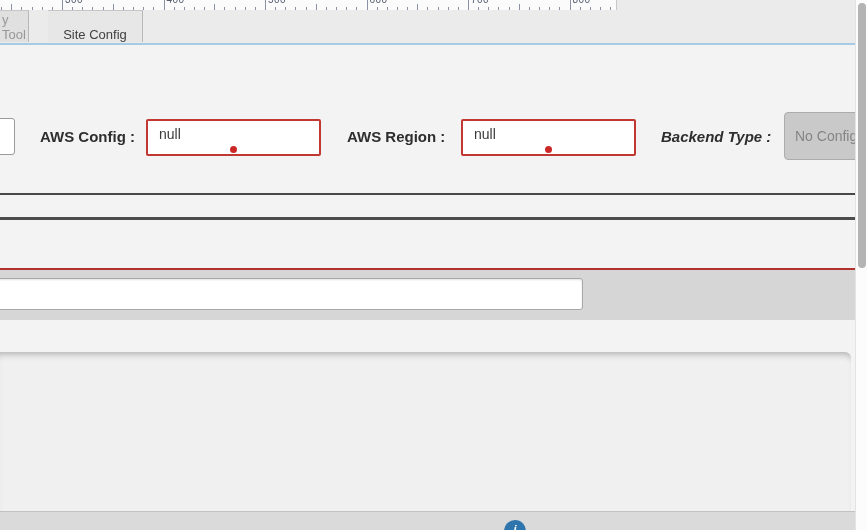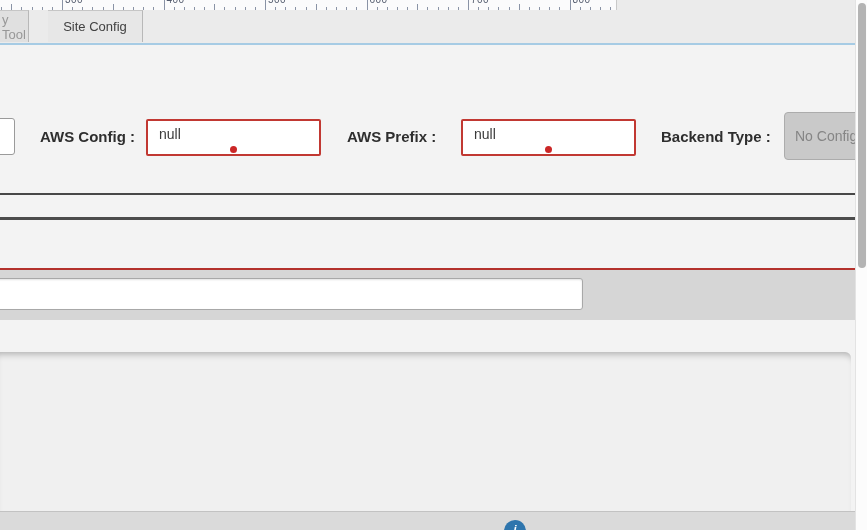--- a/index.html
+++ b/index.html
@@ -18,31 +18,31 @@
   .tick.mid{height:6px;}
   .tick.major{height:10px;}
   .tick-label{position:absolute;top:-5px;font-size:10px;line-height:10px;color:#535b6d;
               font-family:"Liberation Sans",sans-serif;letter-spacing:0.5px;}
   .tab-row{position:absolute;left:0;top:10px;height:33px;width:855px;}
   .tab{position:absolute;top:0;height:32px;border-top:1px solid #c6c6c6;
        font-size:13px;color:#414141;display:flex;align-items:center;cursor:pointer;}
   .tab-1{left:0;width:29px;background:#e0e0e0;border-right:1px solid #b8b8b8;color:#979797;
          justify-content:flex-start;padding-left:2px;box-sizing:border-box;}
   .tab-2{left:48px;width:95px;background:#e7e7e7;border-right:1px solid #b8b8b8;
-         justify-content:center;box-sizing:border-box;}
+         justify-content:center;box-sizing:border-box;align-items:flex-end;}
   .accent-line{position:absolute;left:0;top:43px;width:855px;height:2px;
                background:var(--tab-accent-line,#a6cbe4);}
   
   .cutoff-input{position:absolute;left:-12px;top:118px;width:27px;height:37px;background:#fff;
                 border:1px solid #9a9a9a;border-radius:3px;box-sizing:border-box;
                 font-size:14px;color:#333;padding:0 4px;outline:none;}
   .fld-label{position:absolute;top:128px;font-size:15px;font-weight:bold;color:#2e2e2e;white-space:nowrap;}
   .lbl-prefix{left:40px;}
   .lbl-region{left:347px;}
-  .lbl-backend{left:661px;}
+  .lbl-backend{left:661px;font-style:italic;}
   .err-wrap{position:absolute;top:119px;width:175px;height:37px;}
   .err-wrap.w1{left:146px;}
   .err-wrap.w2{left:461px;}
   .err-input{width:100%;height:100%;box-sizing:border-box;background:#fff;
              border:2px solid var(--error-border,#c13832);border-radius:2px;
              font-size:14px;color:#3a3a3a;padding:0 0 8px 11px;outline:none;
              font-family:"Liberation Sans",sans-serif;}
   .err-dot{position:absolute;left:84px;top:27px;width:7px;height:7px;border-radius:50%;
            background:var(--error-dot,#cb2727);pointer-events:none;}
   .novalue-box{position:absolute;left:784px;top:112px;width:100px;height:48px;
@@ -163,21 +163,21 @@
 </div>
 
 <input class="cutoff-input" type="text" value="" style="">
 
 <div class="fld-label lbl-prefix">AWS Config :</div>
 <div class="err-wrap w1">
   <input class="err-input" type="text" value="null" style="">
   <div class="err-dot"></div>
 </div>
 
-<div class="fld-label lbl-region">AWS Prefix :</div>
+<div class="fld-label lbl-region">AWS Region :</div>
 <div class="err-wrap w2">
   <input class="err-input" type="text" value="null" style="">
   <div class="err-dot"></div>
 </div>
 
 <div class="fld-label lbl-backend">Backend Type :</div>
 <div class="novalue-box">
   <span>No Config</span>
 </div>
 

